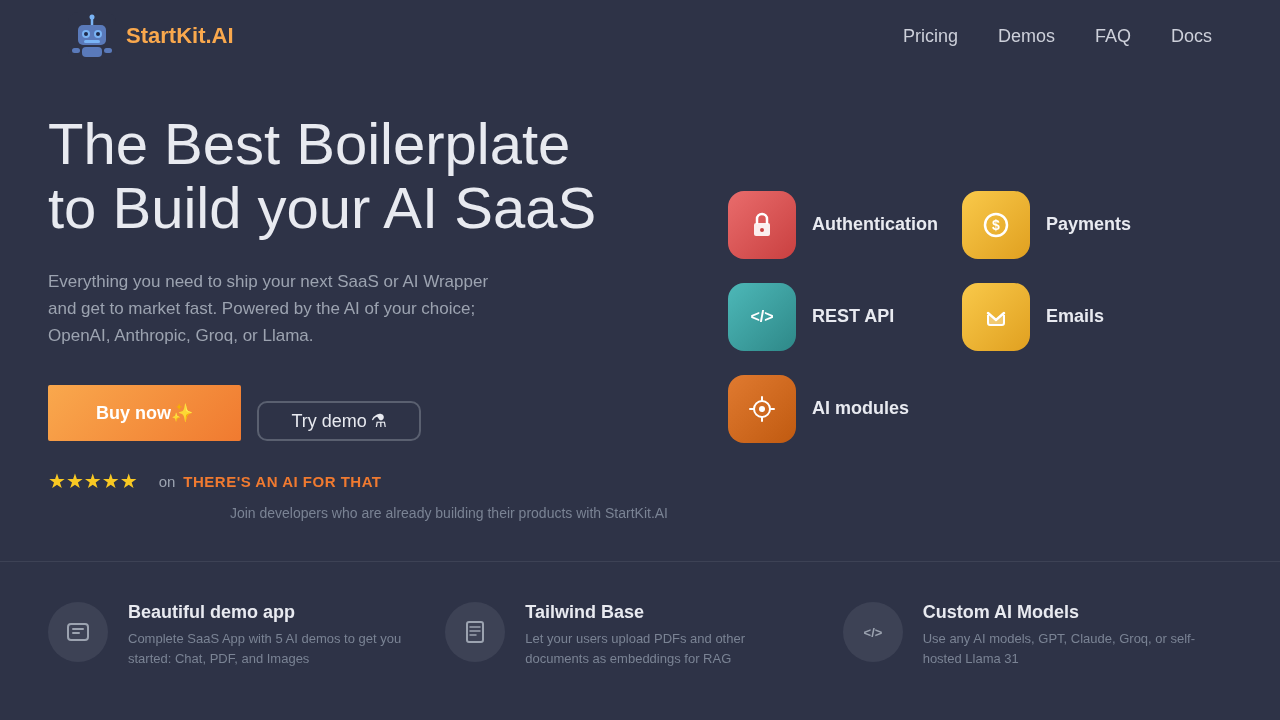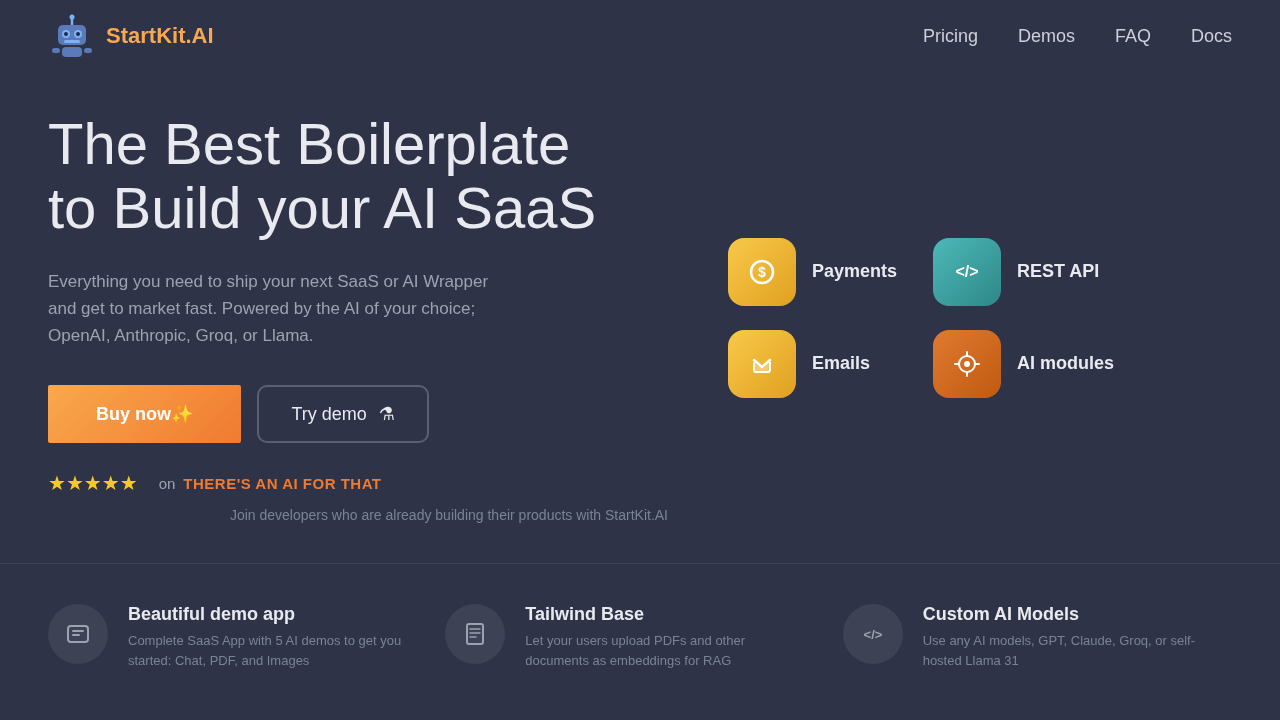--- a/index.html
+++ b/index.html
@@ -9,21 +9,21 @@
       color: #ffffff;
       min-height: 720px;
       overflow-x: hidden;
     }
 
     
     nav {
       display: flex;
       align-items: center;
       justify-content: space-between;
-      padding: 0 48px;
+      padding: 0 68px;
       height: 72px;
     }
     .logo-wrap {
       display: flex;
       align-items: center;
       gap: 10px;
     }
     .logo-robot {
       width: 48px;
       height: 48px;
@@ -86,27 +86,28 @@
       font-weight: 600;
       cursor: pointer;
       display: flex;
       align-items: center;
     }
     .btn-try {
       background: transparent;
       color: #e8eaf0;
       border: 2px solid #5a6070;
       border-radius: 10px;
-      padding: 16px 32px;
+      padding: 7px 32px;
       font-size: 18px;
       font-weight: 500;
       cursor: pointer;
       display: flex;
       align-items: center;
-      gap: 12px;
+      gap: 4px;
+      margin-top: 16px;
     }
     .rating-row {
       display: flex;
       align-items: center;
       gap: 8px;
       margin-bottom: 12px;
     }
     .stars {
       color: #f9c923;
       font-size: 20px;
@@ -261,20 +262,30 @@
     <div class="rating-row">
       <span class="stars">★★★★★</span>
       <span class="rating-text">on</span>
       <span class="rating-brand">THERE'S AN AI FOR THAT</span>
     </div>
     <p class="join-text">Join developers who are already building their products with StartKit.AI</p>
   </div>
 
   <div class="hero-right">
 
+    <div class="feature-card">
+      <div class="feature-icon icon-auth">
+        <svg width="32" height="32" viewBox="0 0 32 32" fill="none">
+          <rect x="8" y="14" width="16" height="13" rx="2" fill="white" opacity="0.9"></rect>
+          <path d="M11 14v-4a5 5 0 0 1 10 0v4" stroke="white" stroke-width="2.5" stroke-linecap="round" fill="none"></path>
+          <circle cx="16" cy="21" r="2" fill="#c94040"></circle>
+        </svg>
+      </div>
+      <span class="feature-label">Authentication</span>
+    </div>
 
     <div class="feature-card">
       <div class="feature-icon icon-pay">
         <svg width="32" height="32" viewBox="0 0 32 32" fill="none">
           <circle cx="16" cy="16" r="11" stroke="white" stroke-width="2.5" fill="none"></circle>
           <text x="16" y="21" text-anchor="middle" font-size="14" font-weight="bold" fill="white">$</text>
         </svg>
       </div>
       <span class="feature-label">Payments</span>
     </div>

